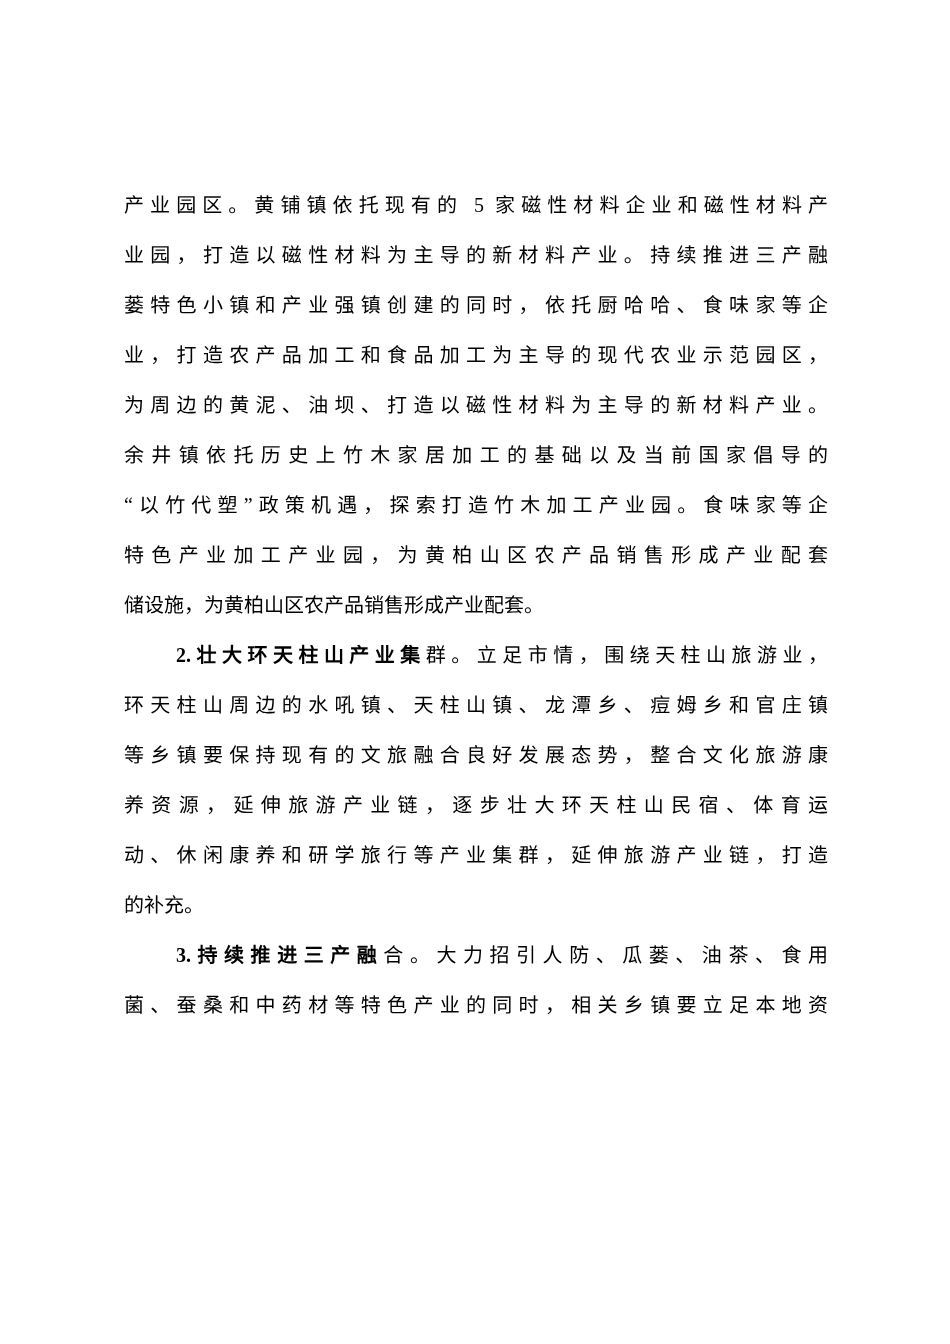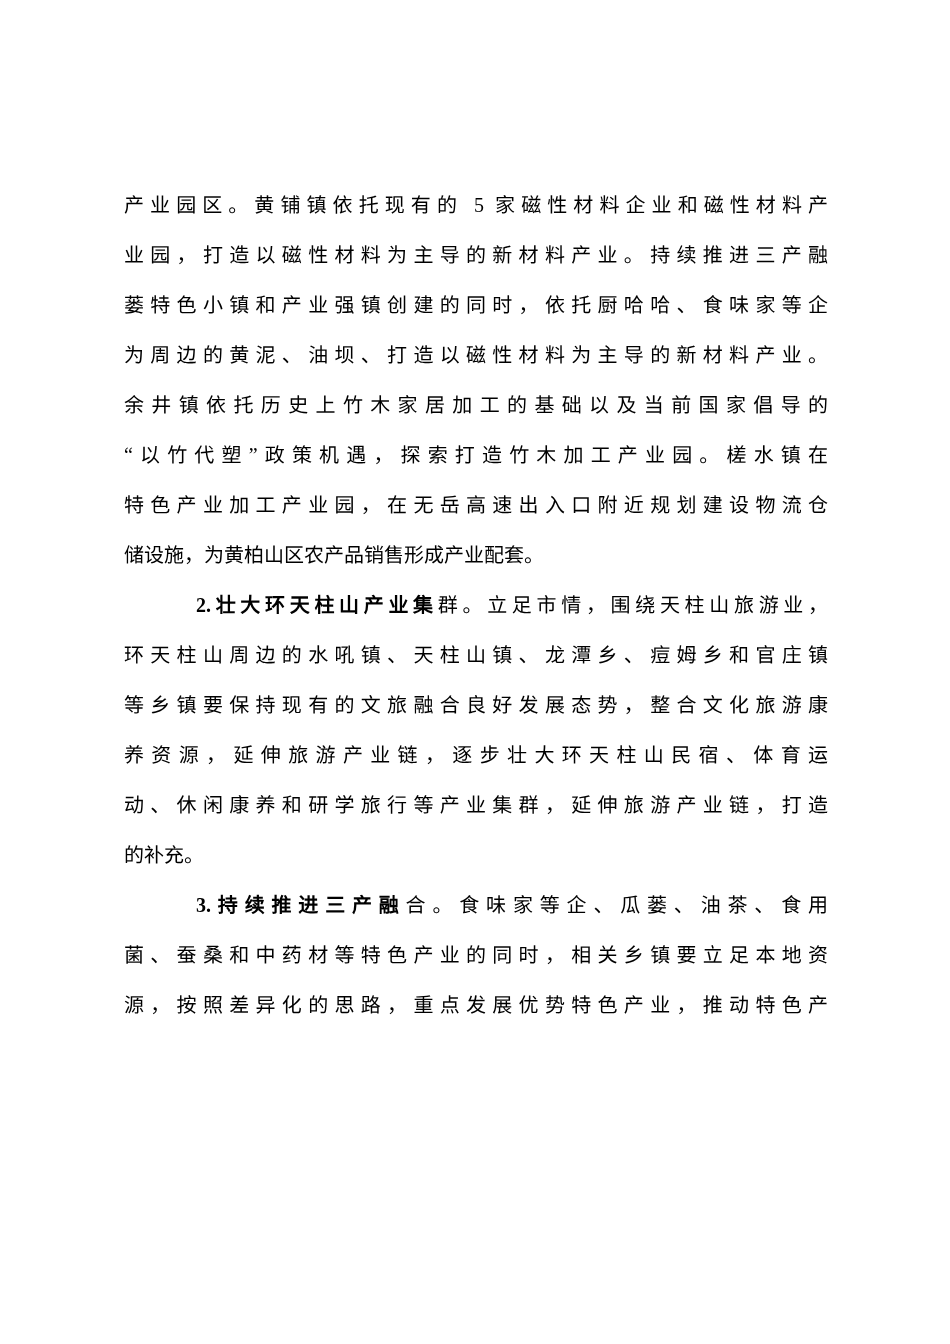--- a/index.html
+++ b/index.html
@@ -42,45 +42,44 @@
   .line.endline {
     text-align: right;
     text-align-last: left;
     -moz-text-align-last: left;
   }
   .line.indent {
     text-indent: 52px;
   }
   .line b {
     font-weight: 700;
-    margin-left: 20px;
   }
 </style>
 </head>
 <body>
 
 <div class="page">
   <div class="doc-body">
       <div class="para">
         <div class="line"><span>产业园区。黄铺镇依托现有的 5 家磁性材料企业和磁性材料产</span></div>
         <div class="line"><span>业园，打造以磁性材料为主导的新材料产业。持续推进三产融</span></div>
         <div class="line"><span>蒌特色小镇和产业强镇创建的同时，依托厨哈哈、食味家等企</span></div>
+        <div class="line"><span>业，打造农产品加工和食品加工为主导的现代农业示范园区，</span></div>
         <div class="line"><span>为周边的黄泥、油坝、打造以磁性材料为主导的新材料产业。</span></div>
         <div class="line"><span>余井镇依托历史上竹木家居加工的基础以及当前国家倡导的</span></div>
-        <div class="line"><span>“以竹代塑”政策机遇，探索打造竹木加工产业园。槎水镇在</span></div>
-        <div class="line"><span>特色产业加工产业园，在无岳高速出入口附近规划建设物流仓</span></div>
+        <div class="line"><span>“以竹代塑”政策机遇，探索打造竹木加工产业园。食味家等企</span></div>
+        <div class="line"><span>特色产业加工产业园，为黄柏山区农产品销售形成产业配套</span></div>
         <div class="line endline"><span>储设施，为黄柏山区农产品销售形成产业配套。</span></div>
       </div>
       <div class="para">
         <div class="line indent"><b>2.壮大环天柱山产业集</b><span>群。立足市情，围绕天柱山旅游业，</span></div>
         <div class="line"><span>环天柱山周边的水吼镇、天柱山镇、龙潭乡、痘姆乡和官庄镇</span></div>
         <div class="line"><span>等乡镇要保持现有的文旅融合良好发展态势，整合文化旅游康</span></div>
         <div class="line"><span>养资源，延伸旅游产业链，逐步壮大环天柱山民宿、体育运</span></div>
         <div class="line"><span>动、休闲康养和研学旅行等产业集群，延伸旅游产业链，打造</span></div>
         <div class="line endline"><span>的补充。</span></div>
       </div>
       <div class="para">
-        <div class="line indent"><b>3.持续推进三产融</b><span>合。食味家等企、瓜蒌、油茶、食用</span></div>
+        <div class="line indent"><b>3.持续推进三产融</b><span>合。大力招引人防、瓜蒌、油茶、食用</span></div>
         <div class="line"><span>菌、蚕桑和中药材等特色产业的同时，相关乡镇要立足本地资</span></div>
-        <div class="line"><span>源，按照差异化的思路，重点发展优势特色产业，推动特色产</span></div>
       </div>
     </div>
 </div>
 
 </body></html>

